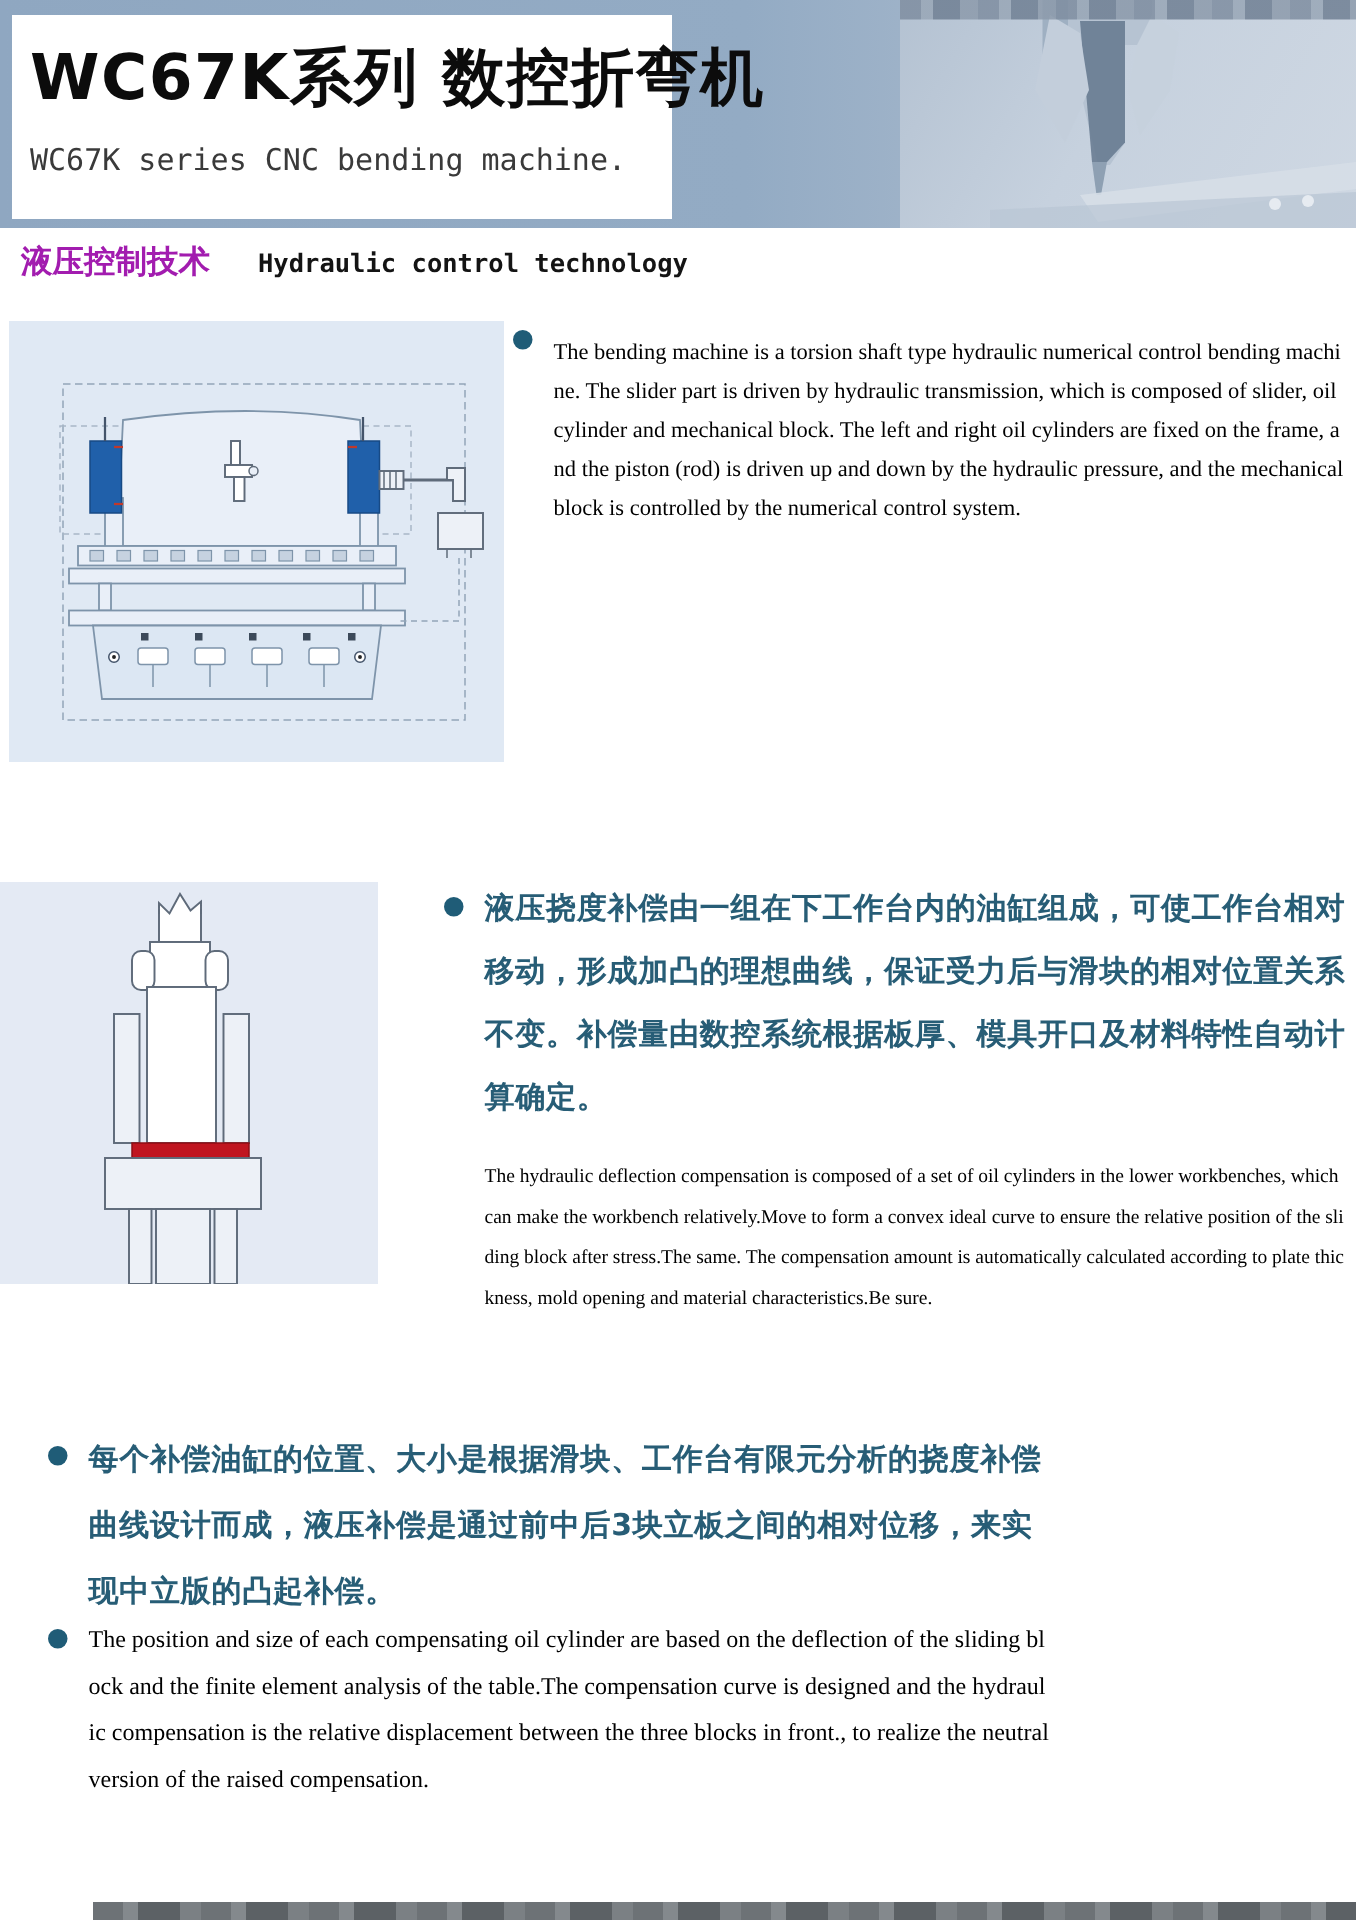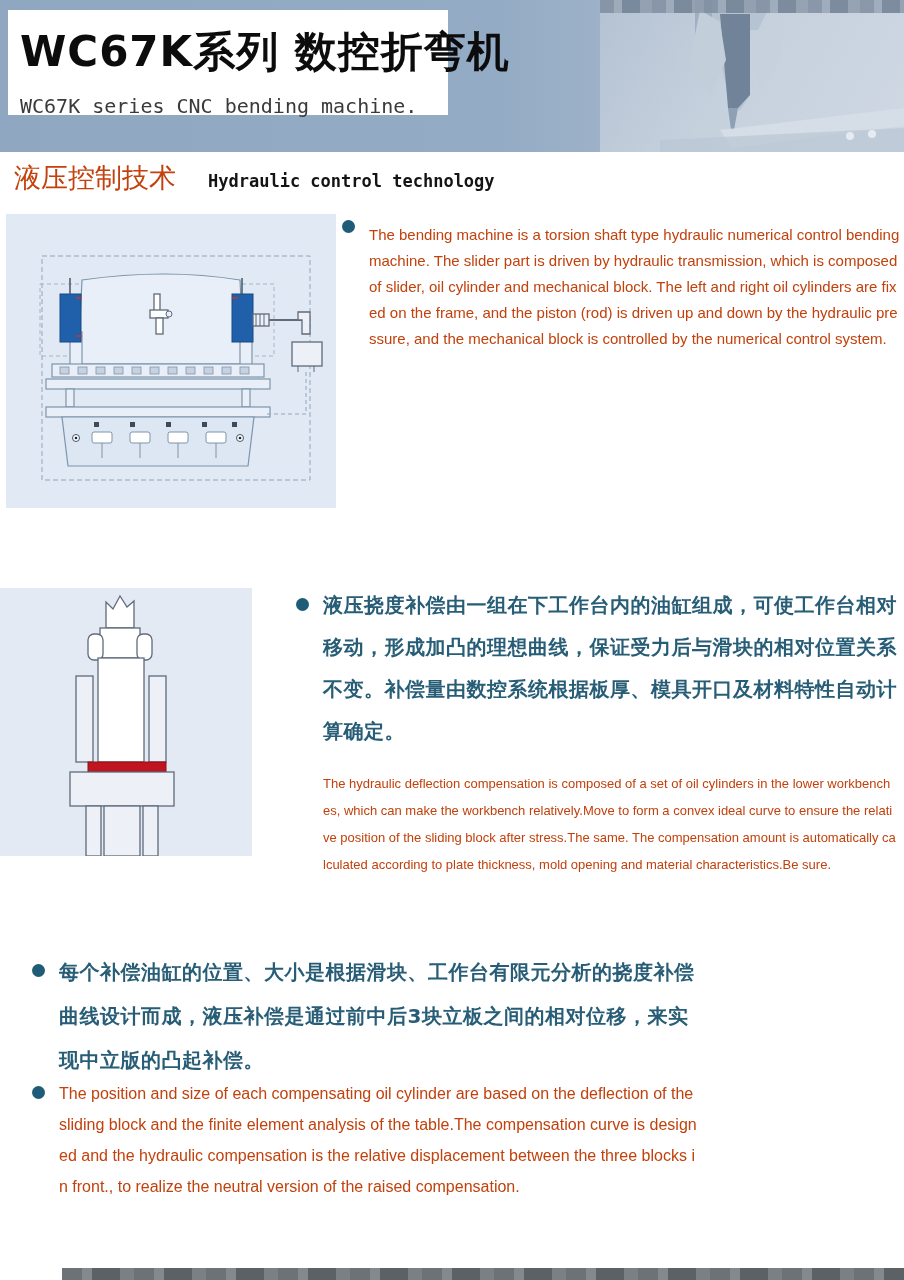--- a/index.html
+++ b/index.html
@@ -8,49 +8,49 @@
   .page { position:relative; width:904px; height:1280px; background:#fff; }
 
   
   .band { position:absolute; left:0; top:0; width:904px; height:152px;
     background:linear-gradient(90deg,#8fa7c1 0%,#93abc4 55%,#a5b7cb 75%,#b9c7d6 100%); }
   .photo { position:absolute; left:600px; top:0; width:304px; height:152px;
     background:linear-gradient(120deg,#b4c2d2 0%,#c6d1de 45%,#cfd8e3 100%); }
   .photo-topstrip { position:absolute; left:600px; top:0; width:304px; height:13px;
     background:repeating-linear-gradient(90deg,#7e8da0 0 14px,#98a6b6 14px 22px,#6f7f93 22px 40px,#8c9aab 40px 52px); opacity:.85; }
   .photo svg { position:absolute; left:0; top:0; }
-  .titlebox { position:absolute; left:8px; top:10px; width:440px; height:105px;
+  .titlebox { position:absolute; left:8px; top:10px; width:440px; height:136px;
     background:#fff; padding:14px 12px 0 12px; }
   .title { font-size:42px; font-weight:bold; color:#0c0c0c; letter-spacing:1px;
     font-family:"DejaVu Sans", sans-serif; white-space:nowrap; }
   .subtitle { margin-top:14px; font-size:20px; font-weight:normal; color:#3a3a3a;
     font-family:"DejaVu Sans Mono", monospace; white-space:nowrap; }
 
   
   .sec-head { position:absolute; left:14px; white-space:nowrap; }
-  .sec-head .zh { font-size:27px; font-weight:normal; color:#c2410c; }
+  .sec-head .zh { font-size:21px; font-weight:bold; color:#a21caf; }
   .sec-head .en { font-size:17px; font-weight:600; color:#141414;
     font-family:"DejaVu Sans Mono", monospace; letter-spacing:0px; margin-left:32px; }
   .sec-head .paren { font-size:26px; font-weight:bold; color:#1a1a1a; }
   .sec-head .note { font-size:26px; font-weight:bold; color:#f07f18; letter-spacing:2px; }
   #s1-head { top:160px; }
   #s2-head { top:540px; }
 
   
   .panel { position:absolute; background:#e0e9f4; }
   #panel1 { left:6px; top:214px; width:330px; height:294px; }
   #panel2 { left:0px; top:588px; width:252px; height:268px; background:#e4eaf4; }
 
   
   .txtblock { position:absolute; }
   .zh-par { position:relative; padding-left:27px; color:#275d76; font-size:20px;
     line-height:42px; font-weight:600; letter-spacing:.5px; }
   .bullet { position:absolute; left:0; top:14px; width:13px; height:13px;
     border-radius:50%; background:#1f5c77; }
-  .en-par { padding-left:27px; color:#c2410c; font-family:Liberation Sans, sans-serif;
+  .en-par { padding-left:27px; color:#000000; font-family:Liberation Serif, serif;
     word-break:break-all; }
   #s1-text { left:342px; top:206px; width:560px; }
   #s1-text .en-par { margin-top:16px; font-size:15px; line-height:26px; width:558px; }
   #s2-text { left:296px; top:584px; width:606px; }
   #s2-text .en-par { margin-top:18px; font-size:13px; line-height:27px; width:600px; }
   #note-zh { left:32px; top:950px; width:668px; }
   #note-zh .zh-par { line-height:44px; }
   #note-en { left:32px; top:1078px; width:676px; }
   #note-en .en-par { position:relative; font-size:16px; line-height:31px; width:668px; }
   #note-en .bullet { top:8px; }

